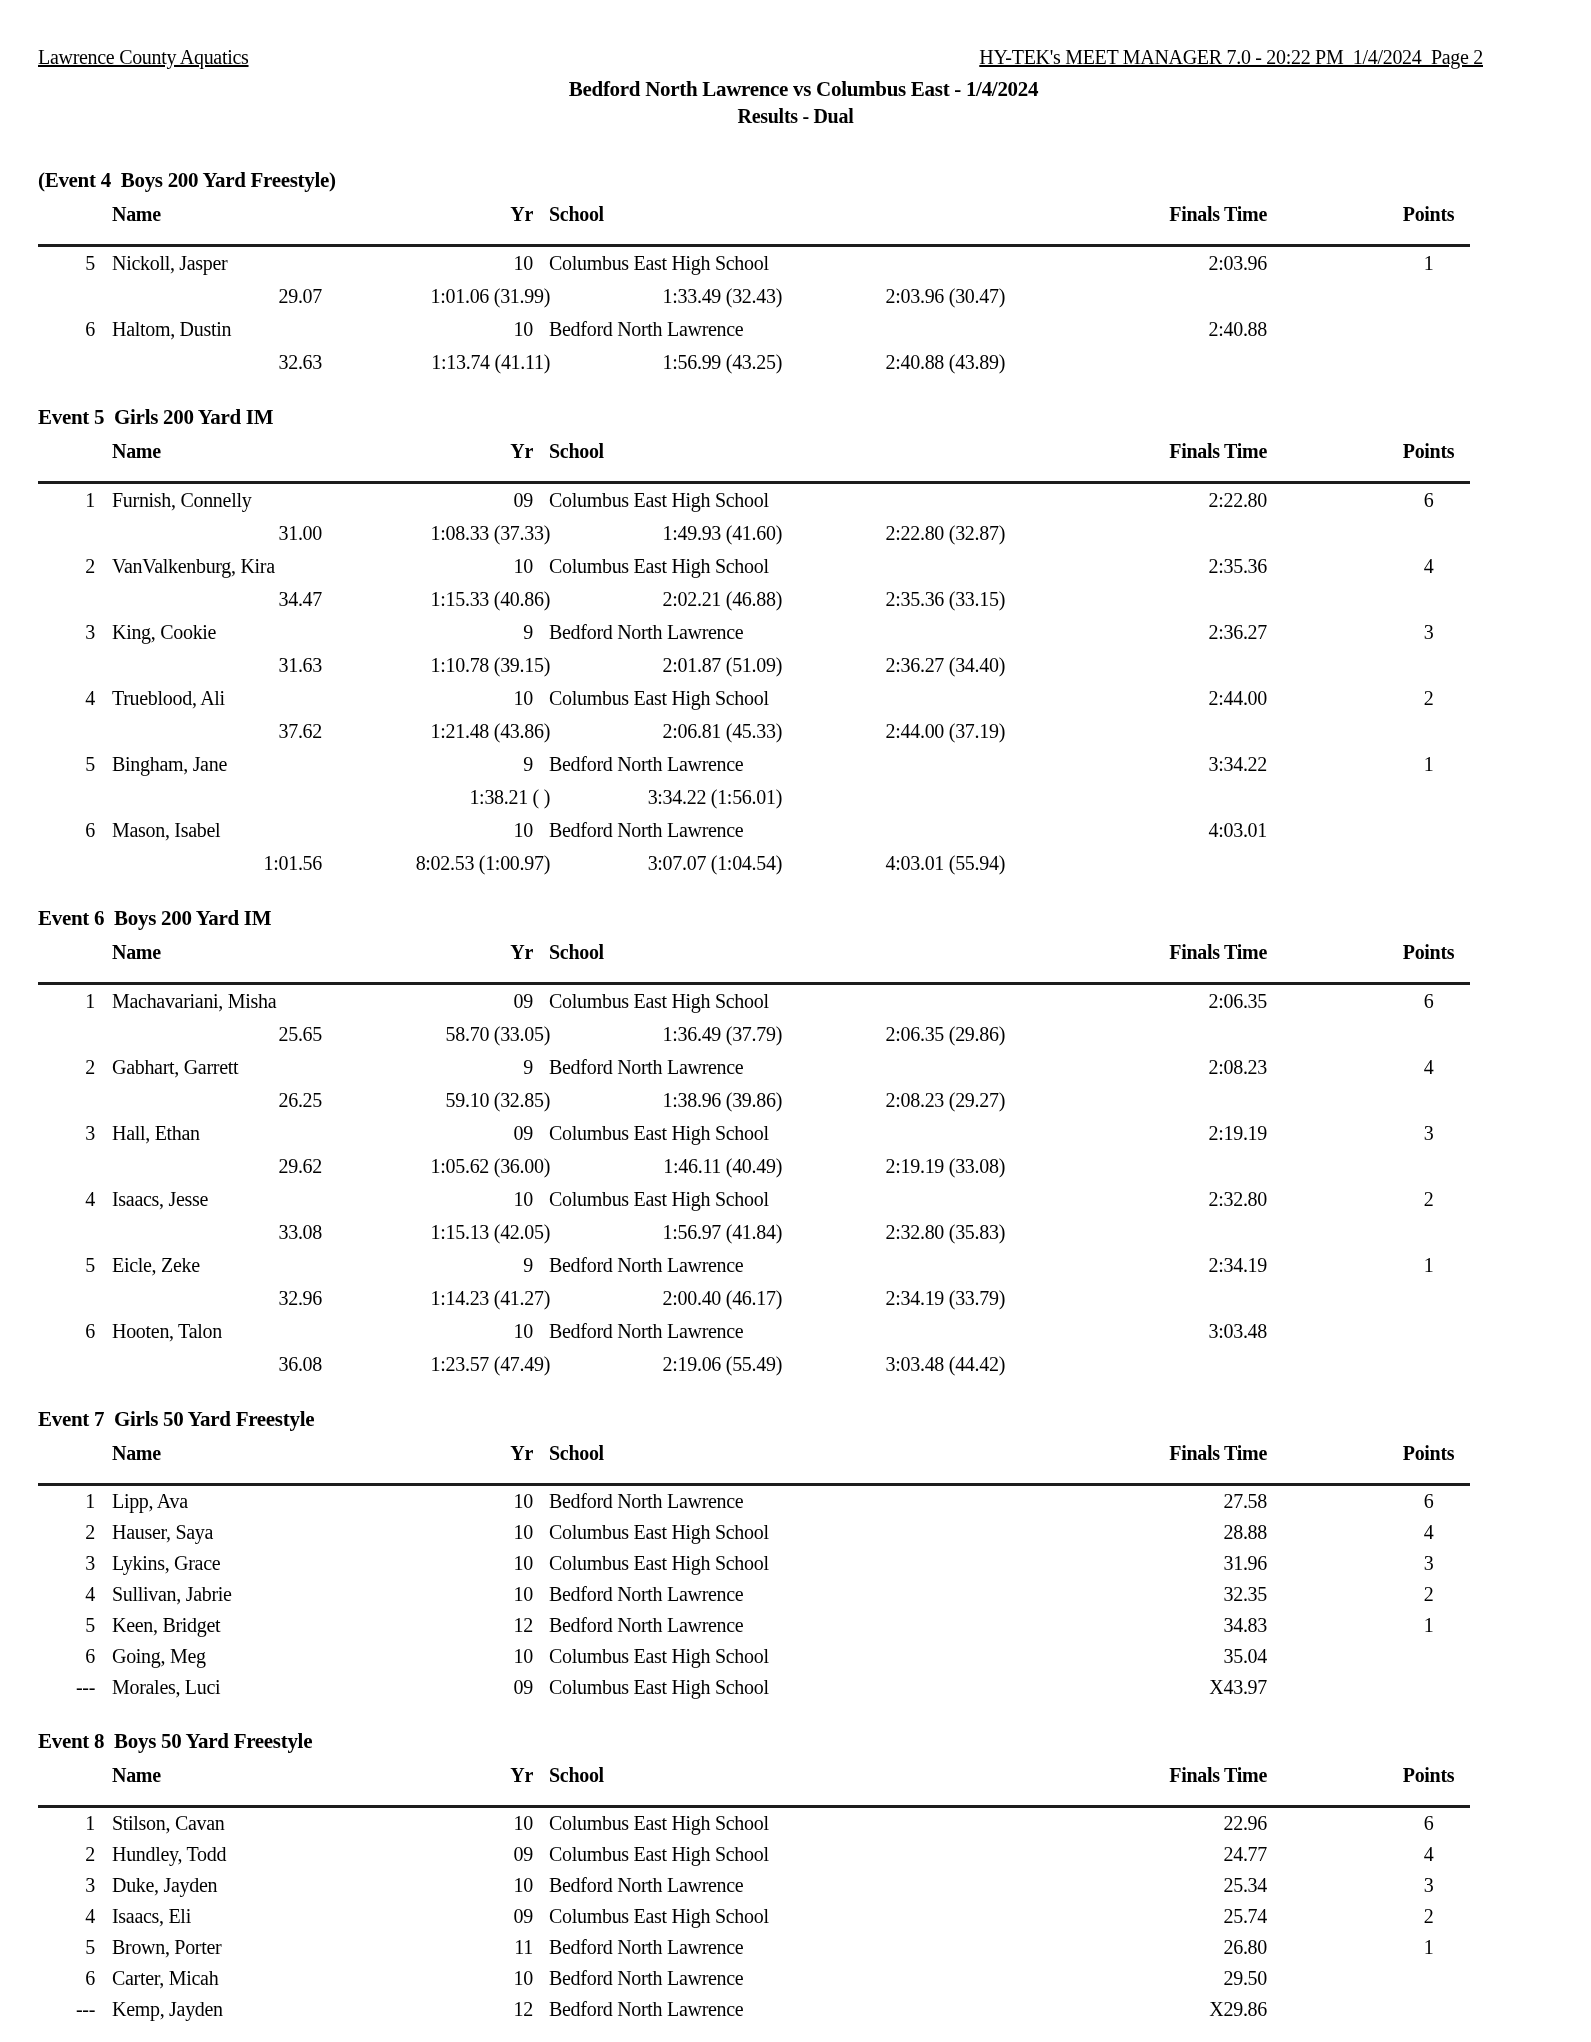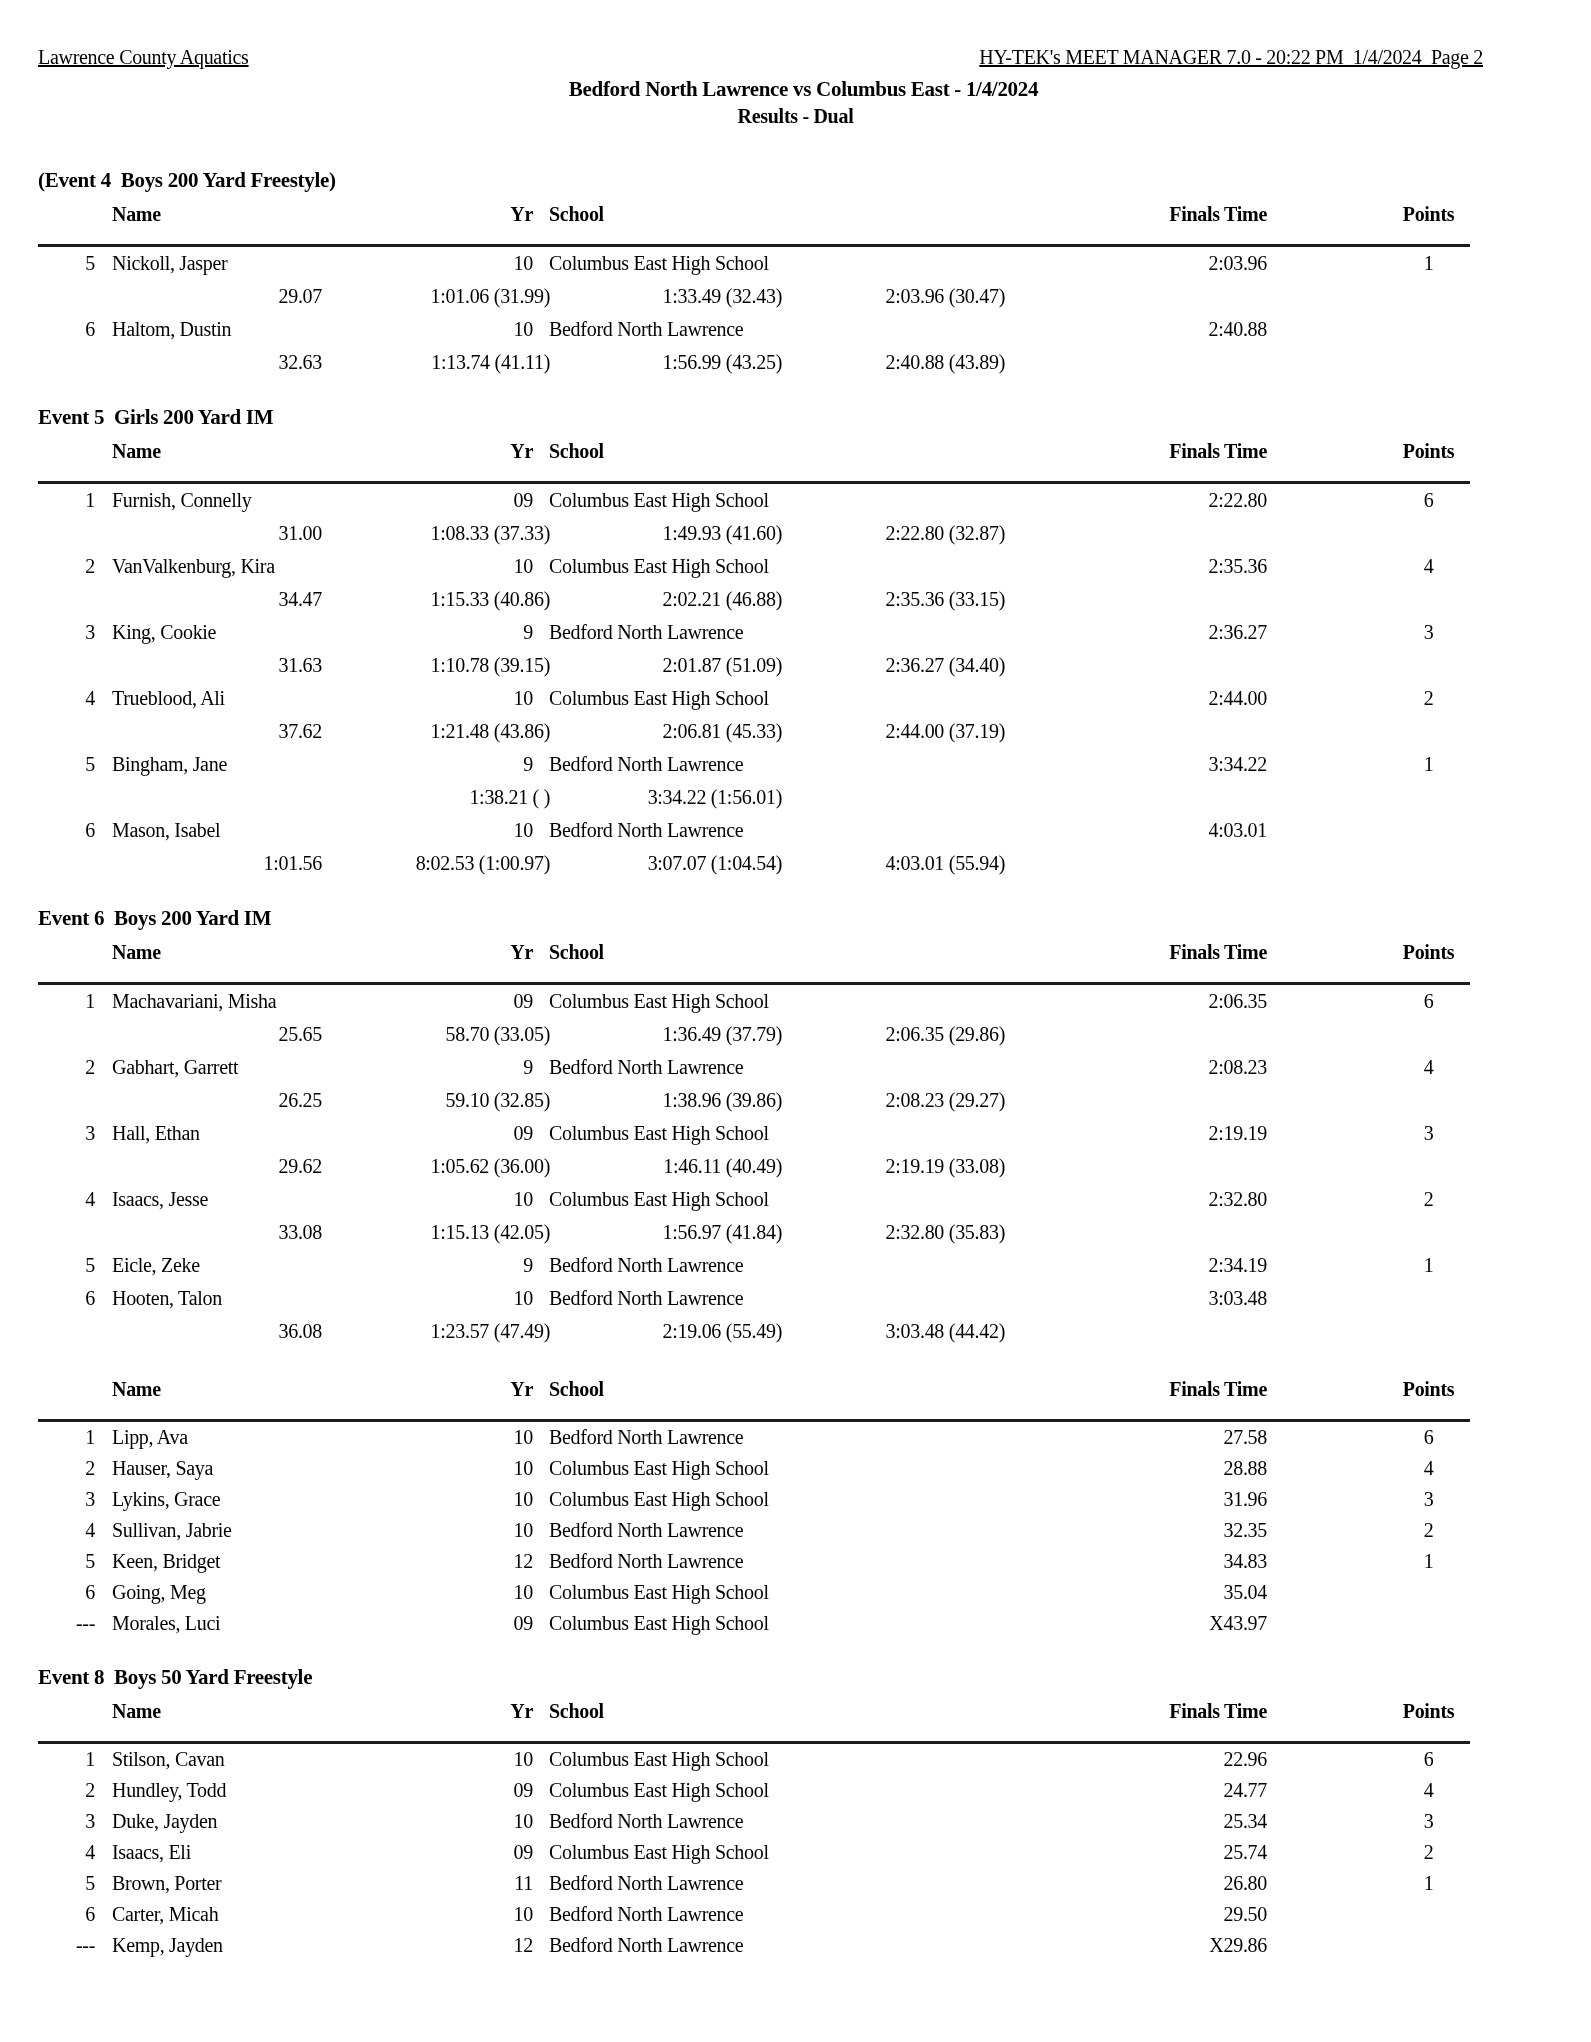--- a/index.html
+++ b/index.html
@@ -265,36 +265,43 @@
           <span class="split-cell">2:32.80 (35.83)</span>
         </div>
         <div class="grid-row result-row">
           <span class="c-place">5</span>
           <span class="c-name">Eicle, Zeke</span>
           <span class="c-yr">9</span>
           <span class="c-school">Bedford North Lawrence</span>
           <span class="c-finals">2:34.19</span>
           <span class="c-points">1</span>
         </div>
+        <div class="splits-row">
+          <span class="split-cell">32.96</span>
+          <span class="split-cell">1:14.23 (41.27)</span>
+          <span class="split-cell">2:00.40 (46.17)</span>
+          <span class="split-cell">2:34.19 (33.79)</span>
+        </div>
         <div class="grid-row result-row">
           <span class="c-place">6</span>
           <span class="c-name">Hooten, Talon</span>
           <span class="c-yr">10</span>
           <span class="c-school">Bedford North Lawrence</span>
           <span class="c-finals">3:03.48</span>
           <span class="c-points"></span>
         </div>
         <div class="splits-row">
           <span class="split-cell">36.08</span>
           <span class="split-cell">1:23.57 (47.49)</span>
           <span class="split-cell">2:19.06 (55.49)</span>
           <span class="split-cell">3:03.48 (44.42)</span>
         </div>
       </section>
       <section class="event short">
+        <div class="event-title">Event 7  Girls 50 Yard Freestyle</div>
         <div class="grid-row header-row">
           <span class="c-place"></span>
           <span class="c-name">Name</span>
           <span class="c-yr">Yr</span>
           <span class="c-school">School</span>
           <span class="c-finals">Finals Time</span>
           <span class="c-points">Points</span>
         </div>
         <div class="grid-row result-row">
           <span class="c-place">1</span>

